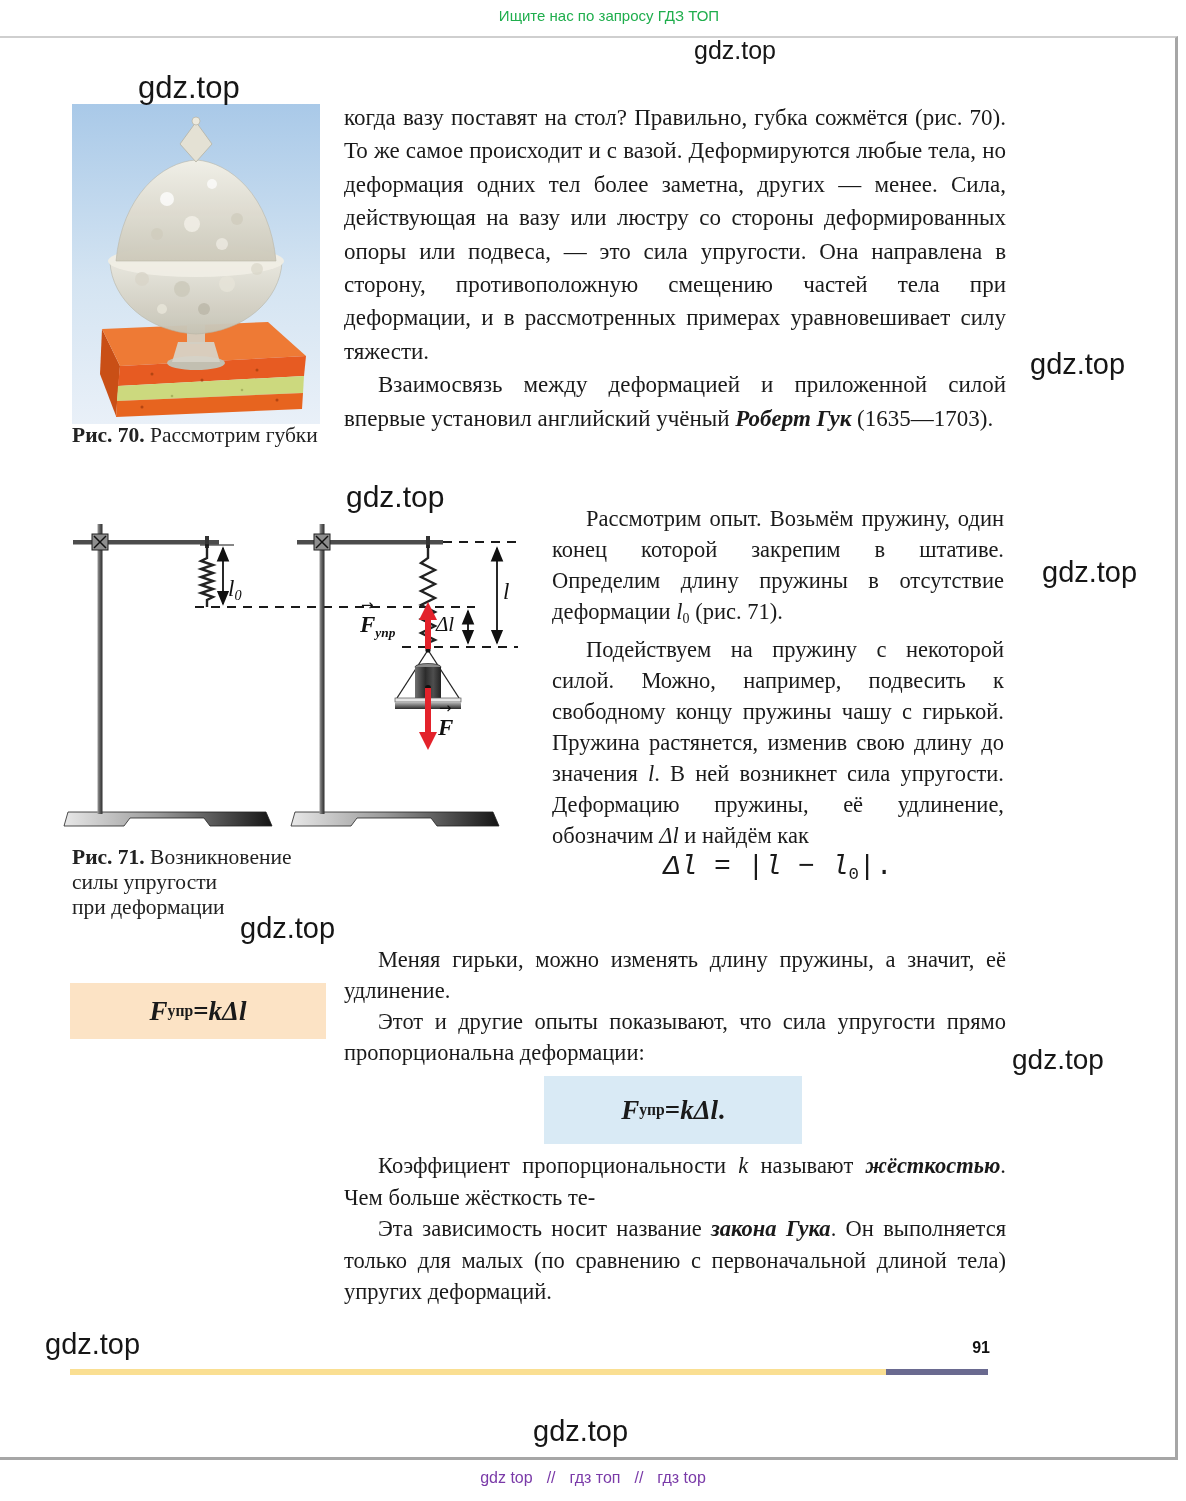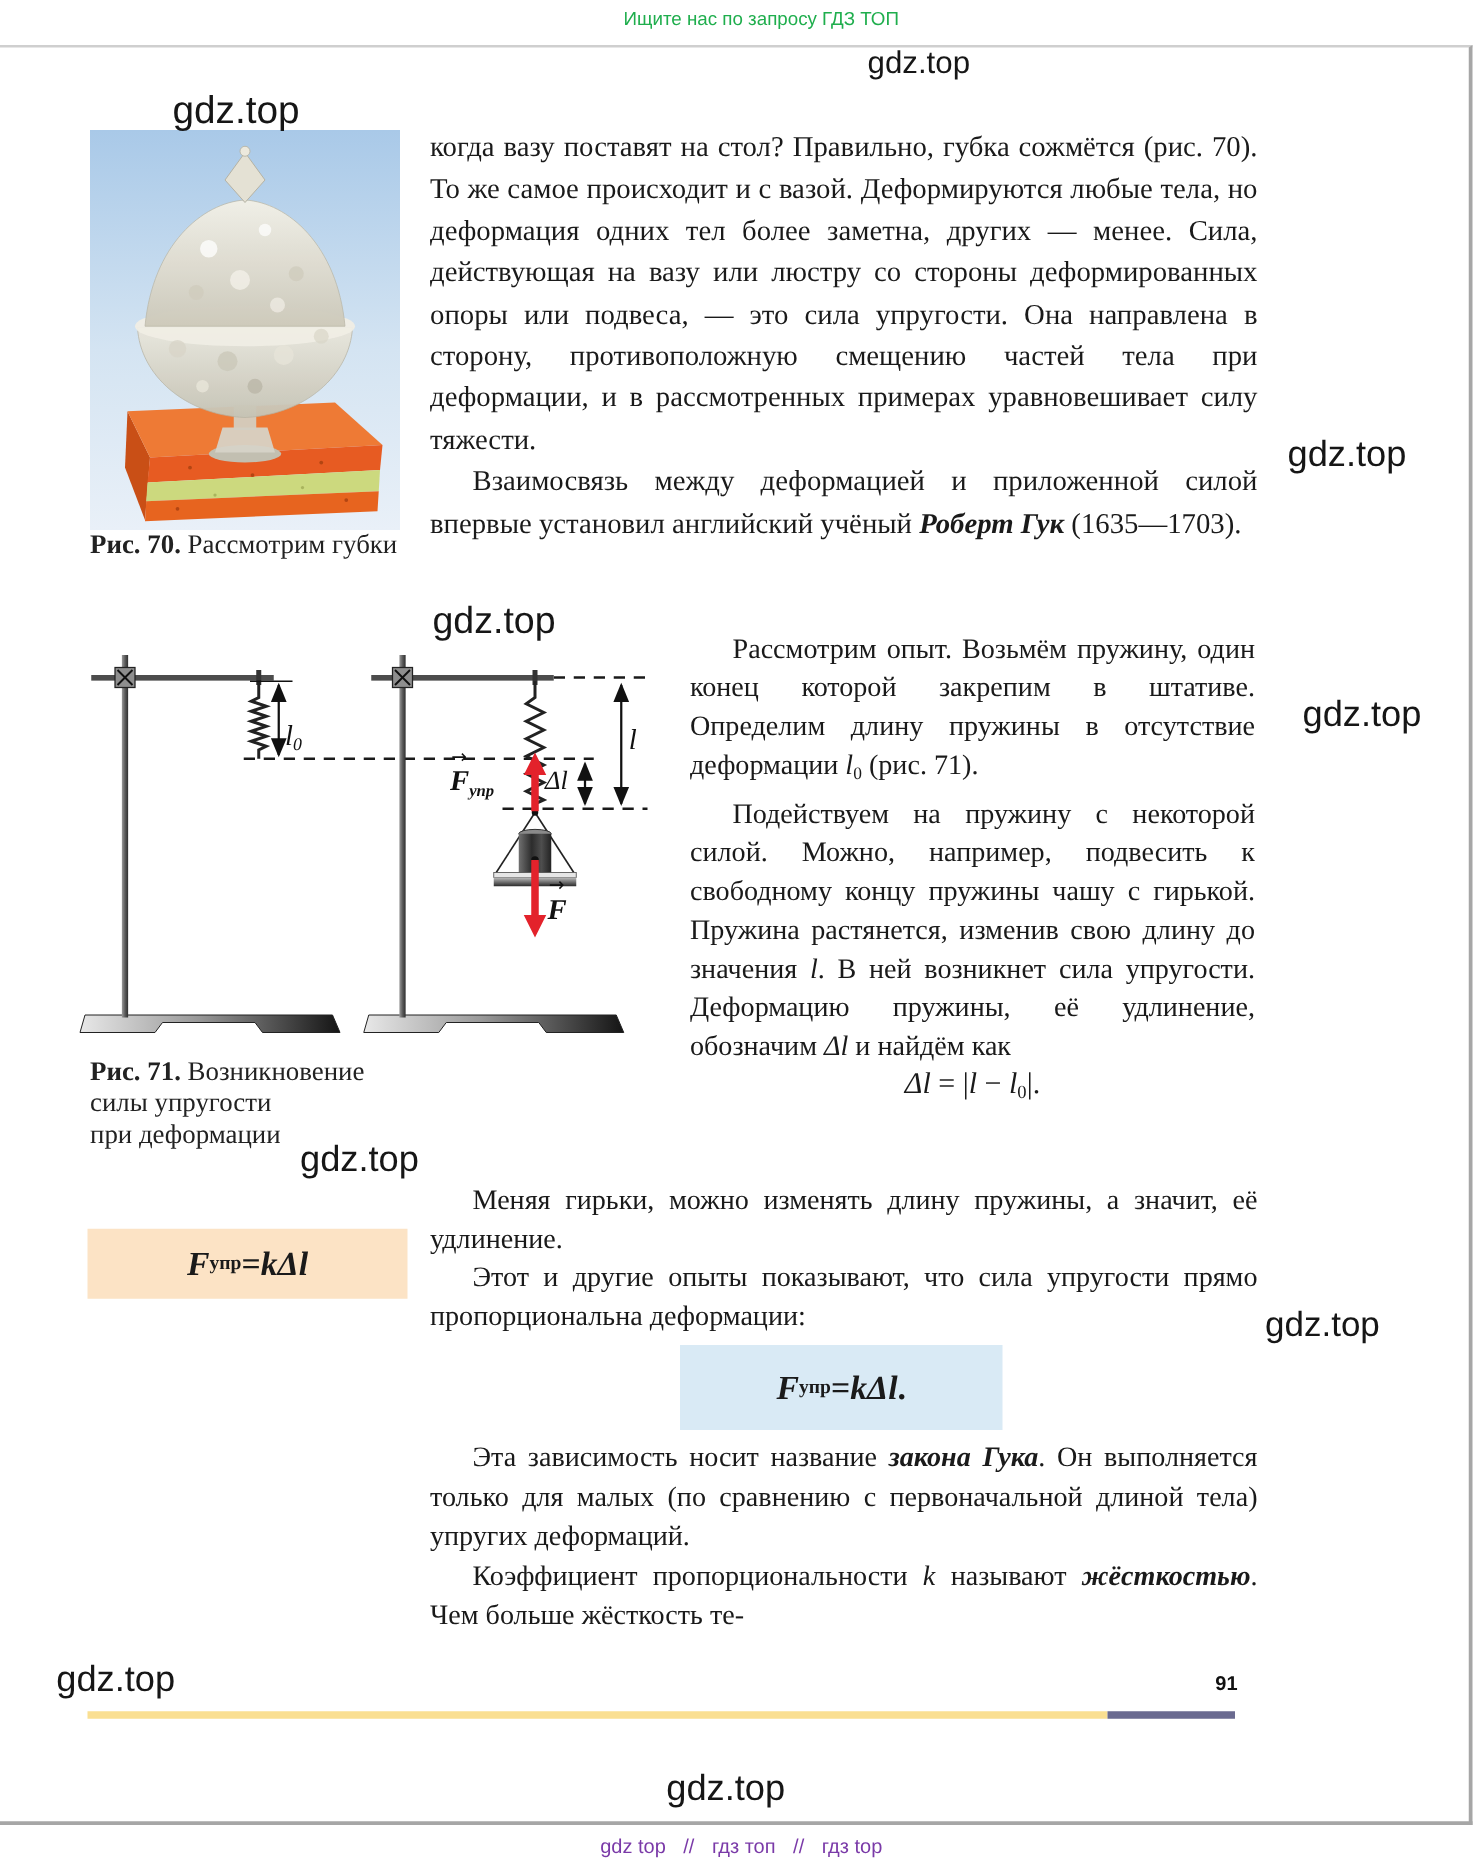--- a/index.html
+++ b/index.html
@@ -30,21 +30,21 @@
   }
   
   .tblock{position:absolute;text-align:justify;}
   .tblock p{margin:0;}
   .blockA{left:344px;top:101px;width:662px;font-size:23px;line-height:33.4px;}
   .blockB{left:552px;top:483px;width:452px;font-size:22.5px;line-height:31px;margin-top:20px;}
   .blockC{left:344px;top:944px;width:662px;font-size:22.5px;line-height:31px;}
   .blockD{left:344px;top:1150px;width:662px;font-size:22.5px;line-height:31.5px;}
   .ind{text-indent:34px;}
   .equation{
-    text-align:center;font-size:24px;margin-top:8px;text-indent:0;
+    text-align:center;font-size:28px;margin-top:8px;text-indent:0;font-family:Liberation Mono, monospace;
   }
   .run.b{font-weight:700;}
   .run.i{font-style:italic;}
   .run.bi{font-weight:700;font-style:italic;}
   .run.sub{font-size:0.62em;vertical-align:-0.28em;}
   .run.bisub{font-weight:700;font-size:0.58em;vertical-align:-0.38em;}
   
   .formula-box{
     position:absolute;display:flex;align-items:center;justify-content:center;
     font-size:27px;box-sizing:border-box;
@@ -264,22 +264,22 @@
 
 <div class="formula-box box-blue">
     <span class="run bi">F</span>
     <span class="run bisub">упр</span>
     <span class="run b"> = </span>
     <span class="run bi">kΔl</span>
     <span class="run b">.</span>
   </div>
 
 <div class="tblock blockD">
+  <p class="ind"><span class="run">Коэффициент пропорциональности </span><span class="run i">k</span><span class="run"> называют </span><span class="run bi">жёсткостью</span><span class="run">. Чем больше жёсткость те-</span></p>
   <p class="ind"><span class="run">Эта зависимость носит название </span><span class="run bi">закона Гука</span><span class="run">. Он выполняется только для малых (по сравнению с первоначальной длиной тела) упругих деформаций.</span></p>
-  <p class="ind"><span class="run">Коэффициент пропорциональности </span><span class="run i">k</span><span class="run"> называют </span><span class="run bi">жёсткостью</span><span class="run">. Чем больше жёсткость те-</span></p>
 </div>
 
 <div class="page-num">91</div>
 <div class="rule-yellow"></div>
 <div class="rule-purple"></div>
 
 <div class="wm" style="left:694px;top:36px;font-size:25px;">gdz.top</div>
 <div class="wm" style="left:138px;top:70px;font-size:31px;">gdz.top</div>
 <div class="wm" style="left:1030px;top:348px;font-size:29px;">gdz.top</div>
 <div class="wm" style="left:346px;top:480px;font-size:30px;">gdz.top</div>

